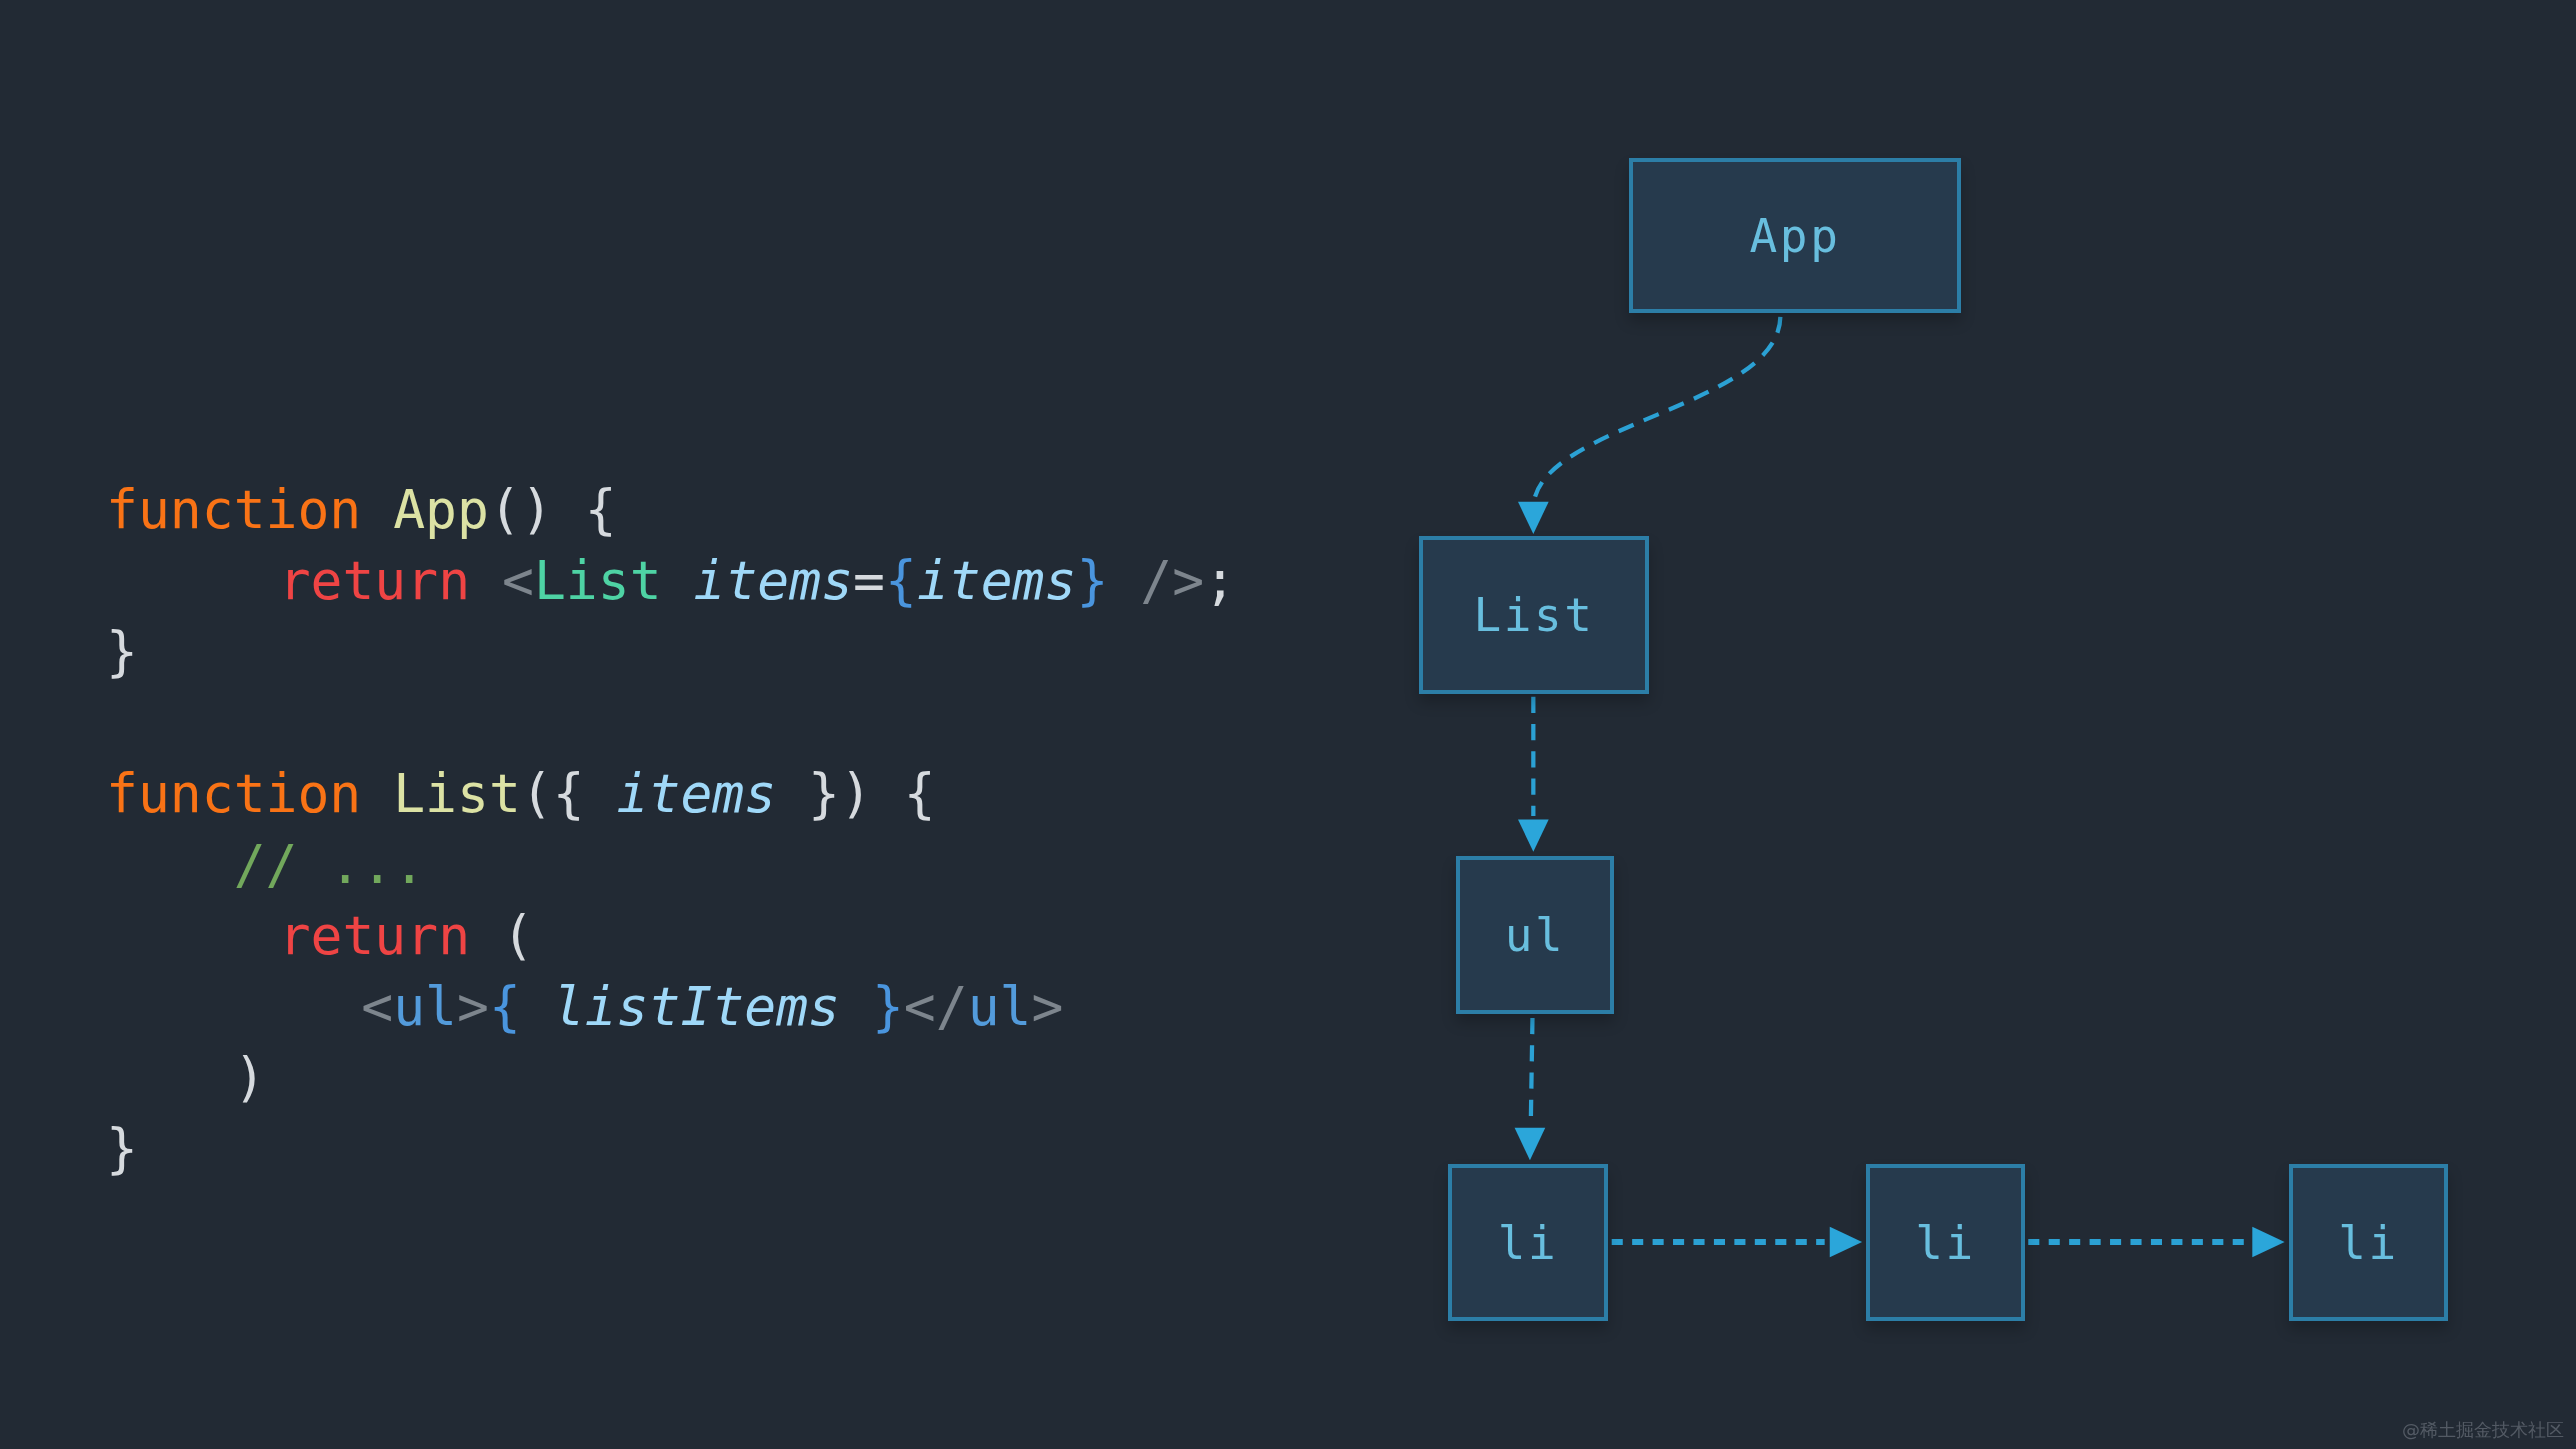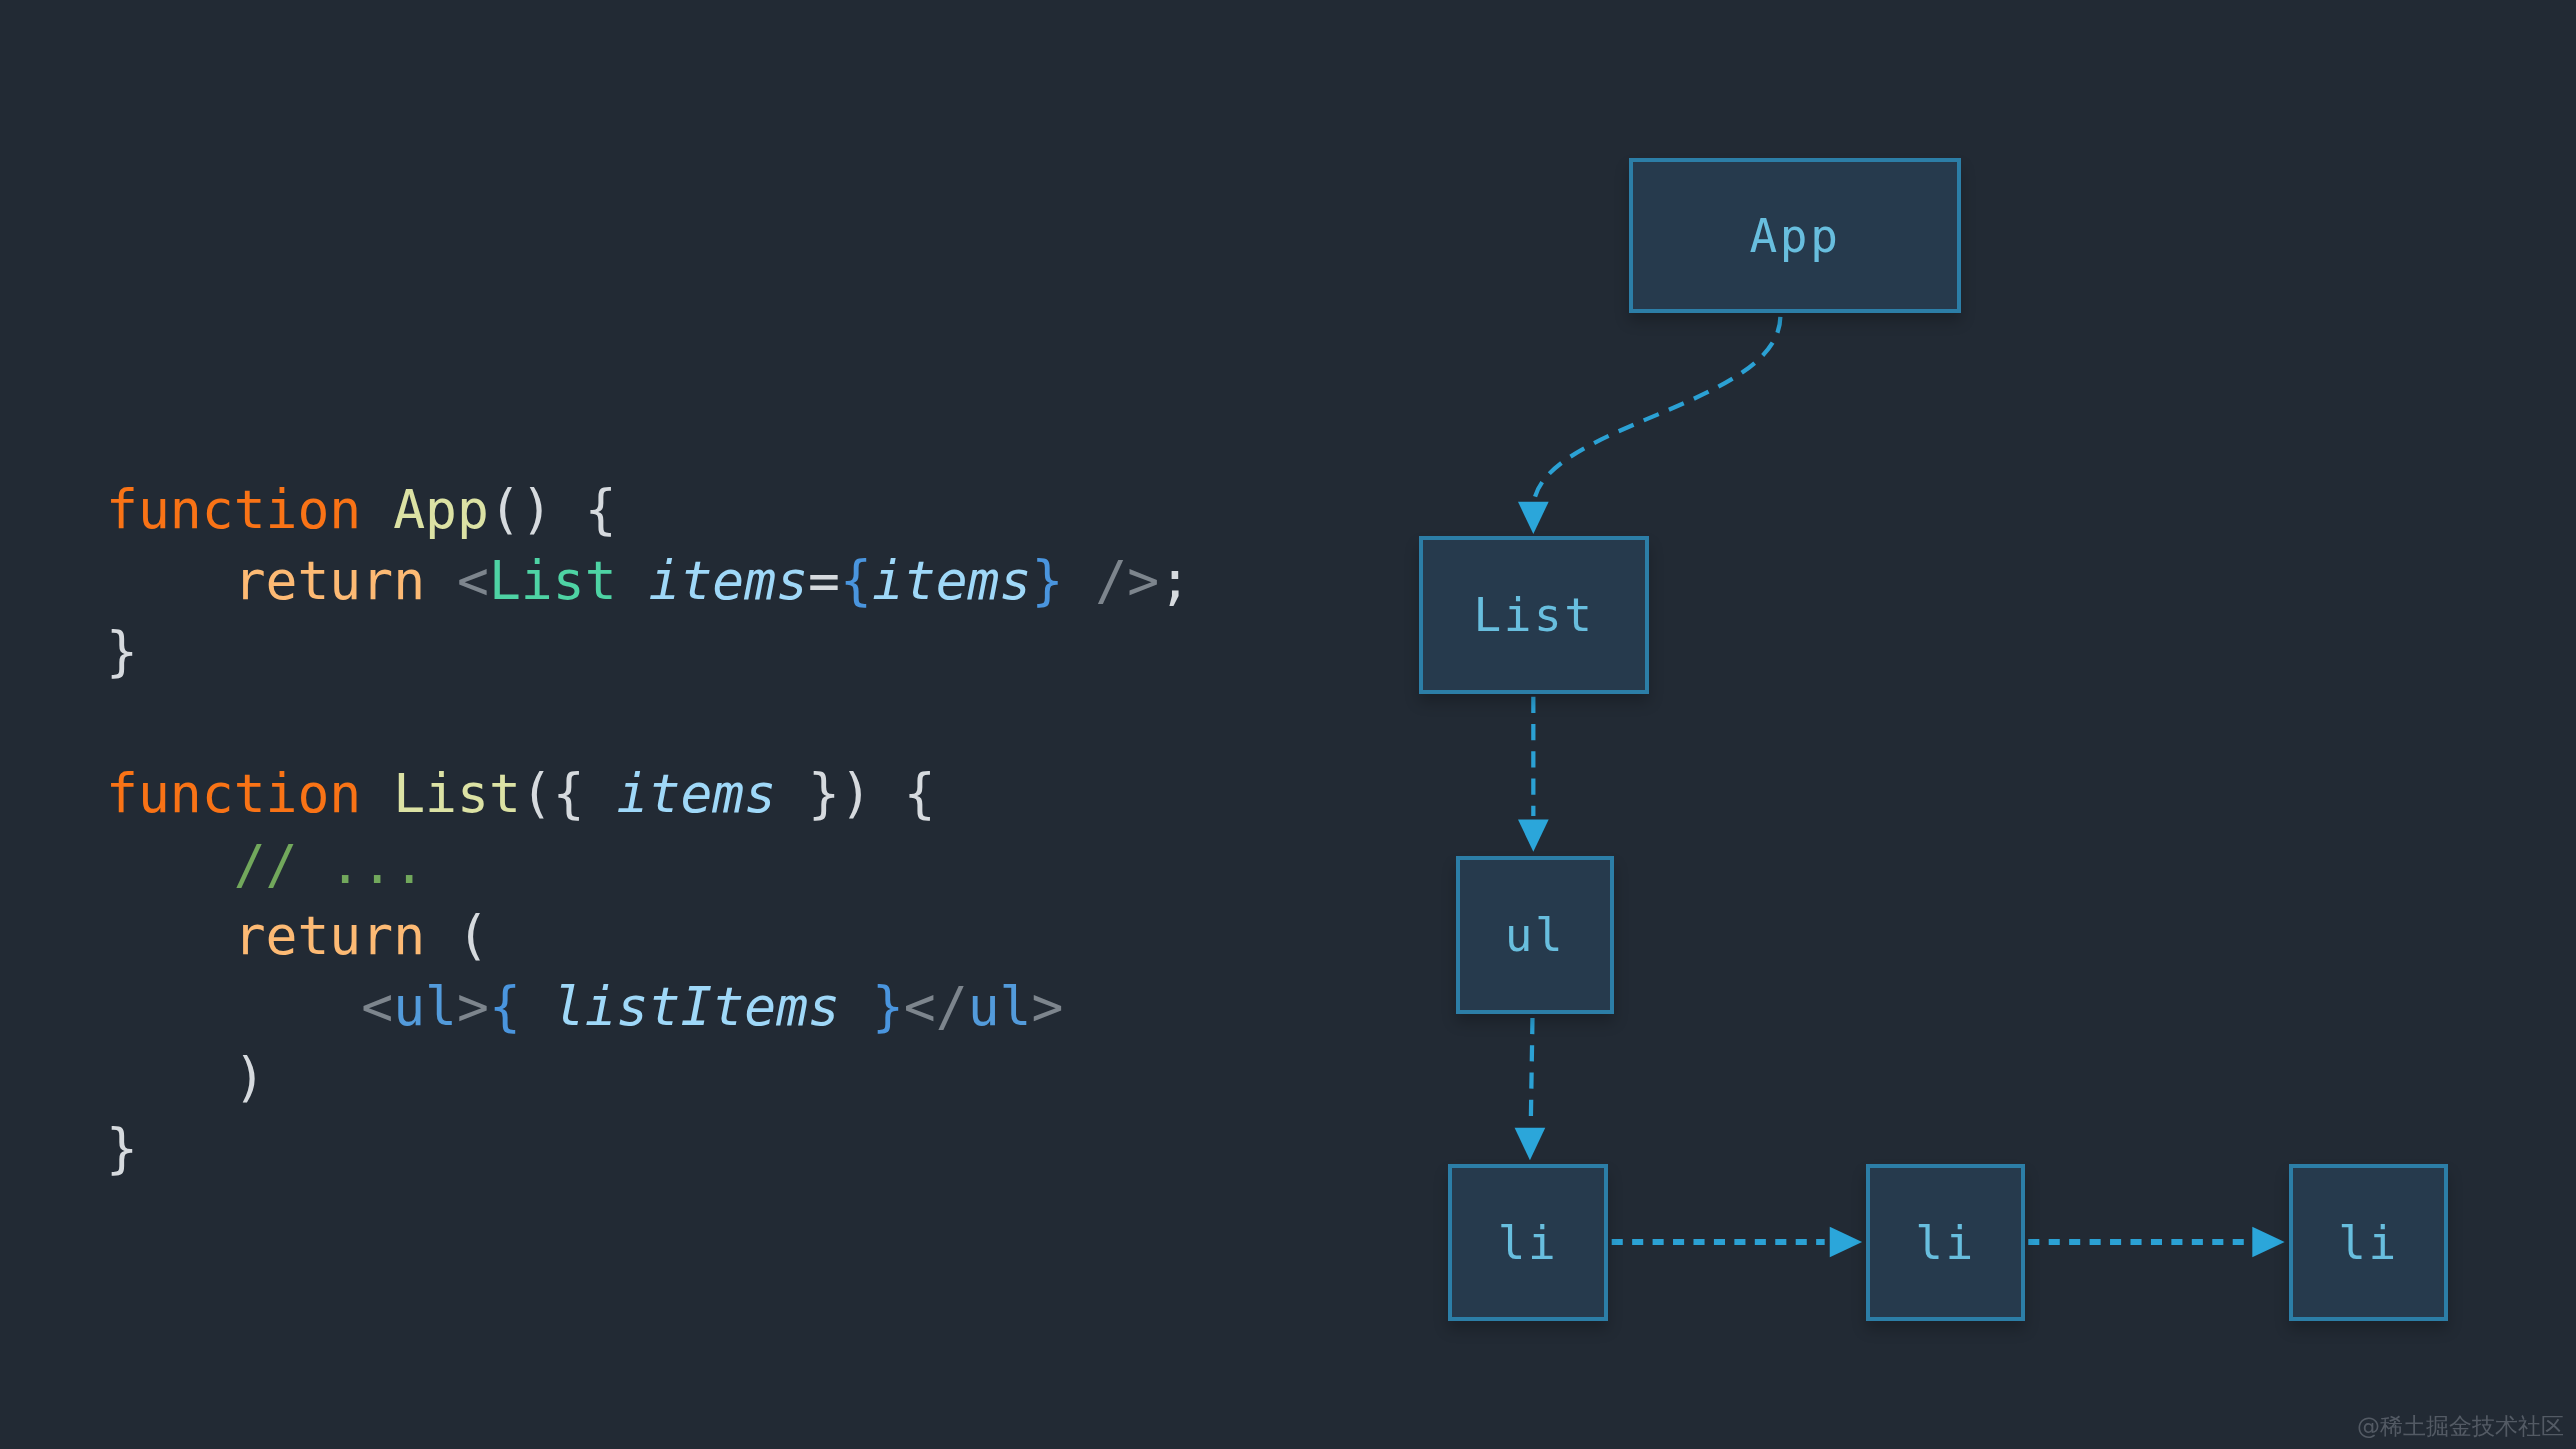--- a/index.html
+++ b/index.html
@@ -15,21 +15,21 @@
   
   .code{
     position:absolute;left:106px;top:421px;
     font:53px/71px "DejaVu Sans Mono", monospace;
     white-space:pre;
   }
   .code-line{height:71px;white-space:pre;}
   .tok-kw  {color:#f97316;margin-top:44px;}  
   .tok-fn  {color:#dce2a4;}  
   .tok-pl  {color:#d6dade;}  
-  .tok-ret {color:#fdba74;}  
+  .tok-ret {color:#ef4444;margin-left:45px;}  
   .tok-ang {color:#7d858d;}  
   .tok-cmp {color:#4ed3a4;}  
   .tok-attr{color:#9fd8f8;font-style:italic;}  
   .tok-jbr {color:#4a95de;}  
   .tok-tag {color:#539bdb;}  
   .tok-cmt {color:#72a85c;}  
 
   
   .node{
     position:absolute;
@@ -54,21 +54,21 @@
 
   svg.arrows{position:absolute;left:0;top:0;width:2576px;height:1449px;pointer-events:none;}
   .dash-v{stroke:#2ba1d4;stroke-width:5;fill:none;stroke-dasharray:19 13;}
   .dash-h{stroke:#2ba1d4;stroke-width:7;fill:none;stroke-dasharray:13 11;}
   .ah{fill:#2ba6da;stroke:none;}
 
   
   .watermark{
     position:absolute;right:12px;bottom:6.8px;
     font-family:"DejaVu Sans", sans-serif;
-    font-size:23px;color:#59606a;opacity:.9;
+    font-size:18px;color:#59606a;opacity:.9;
   }
 </style>
 </head>
 <body>
 
 <div class="stage">
 
   <pre class="code"><div class="code-line"><span class="tok-kw">function</span><span class="tok-pl"> </span><span class="tok-fn">App</span><span class="tok-pl">() {</span></div><div class="code-line"><span class="tok-pl">    </span><span class="tok-ret">return</span><span class="tok-pl"> </span><span class="tok-ang">&lt;</span><span class="tok-cmp">List</span><span class="tok-pl"> </span><span class="tok-attr">items</span><span class="tok-pl">=</span><span class="tok-jbr">{</span><span class="tok-attr">items</span><span class="tok-jbr">}</span><span class="tok-pl"> </span><span class="tok-ang">/&gt;</span><span class="tok-pl">;</span></div><div class="code-line"><span class="tok-pl">}</span></div><div class="code-line"> </div><div class="code-line"><span class="tok-kw">function</span><span class="tok-pl"> </span><span class="tok-fn">List</span><span class="tok-pl">({ </span><span class="tok-attr">items</span><span class="tok-pl"> }) {</span></div><div class="code-line"><span class="tok-pl">    </span><span class="tok-cmt">// ...</span></div><div class="code-line"><span class="tok-pl">    </span><span class="tok-ret">return</span><span class="tok-pl"> (</span></div><div class="code-line"><span class="tok-pl">        </span><span class="tok-ang">&lt;</span><span class="tok-tag">ul</span><span class="tok-ang">&gt;</span><span class="tok-jbr">{</span><span class="tok-attr"> listItems </span><span class="tok-jbr">}</span><span class="tok-ang">&lt;/</span><span class="tok-tag">ul</span><span class="tok-ang">&gt;</span></div><div class="code-line"><span class="tok-pl">    )</span></div><div class="code-line"><span class="tok-pl">}</span></div></pre>
 
   <svg class="arrows" viewBox="0 0 3024 1701">

